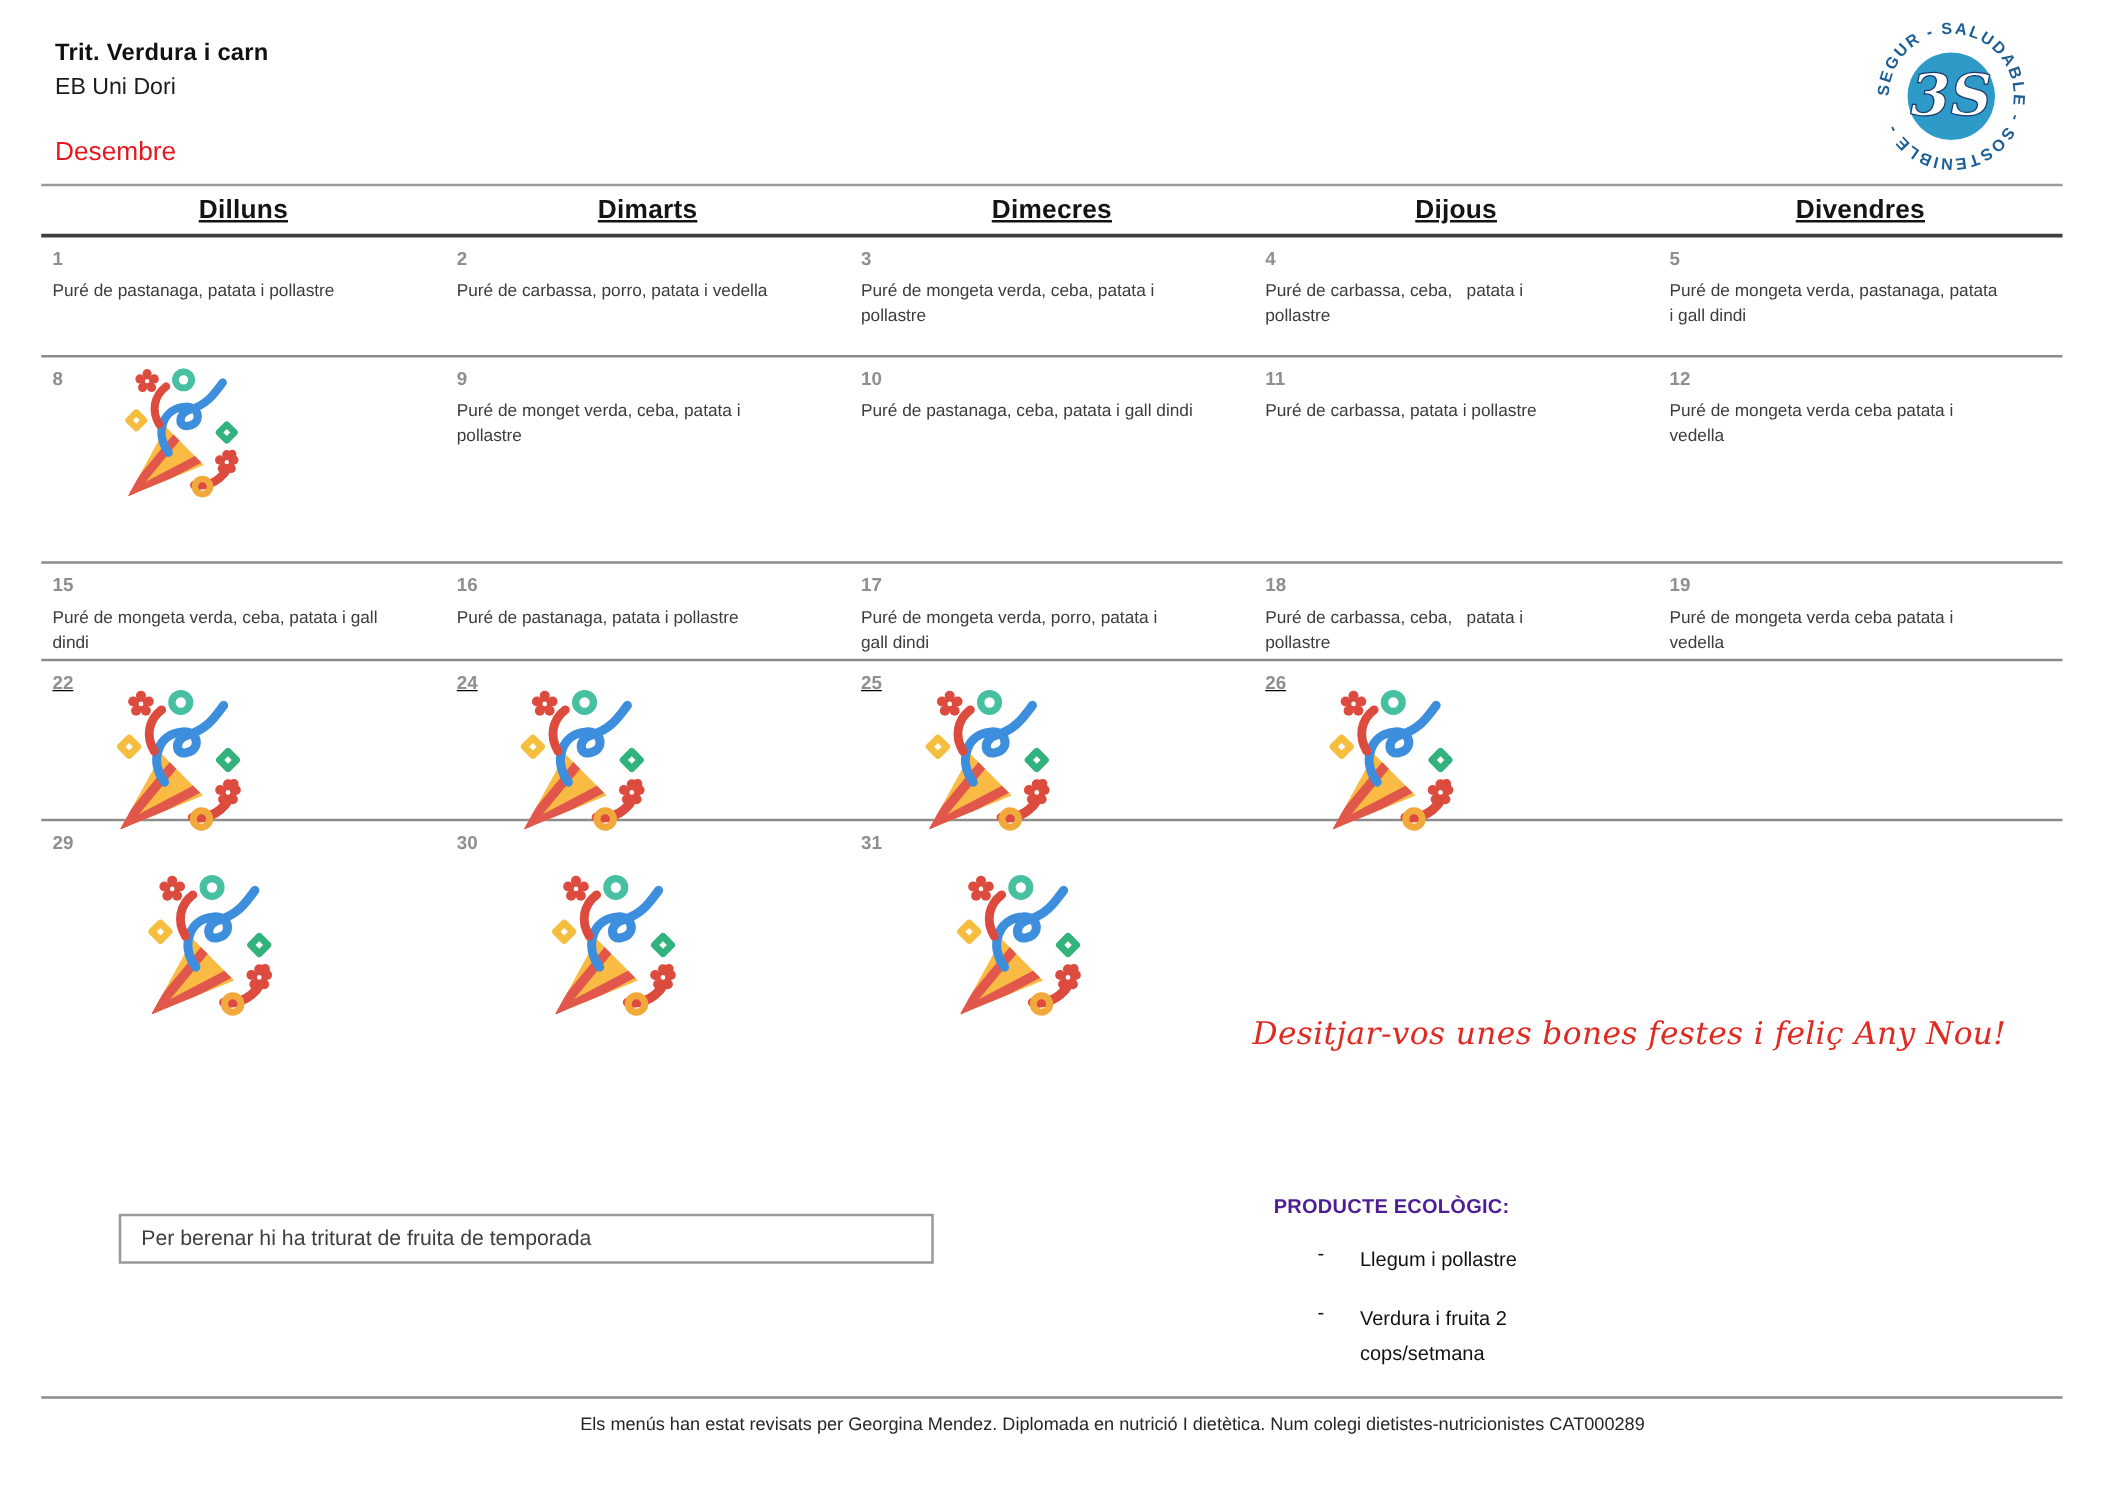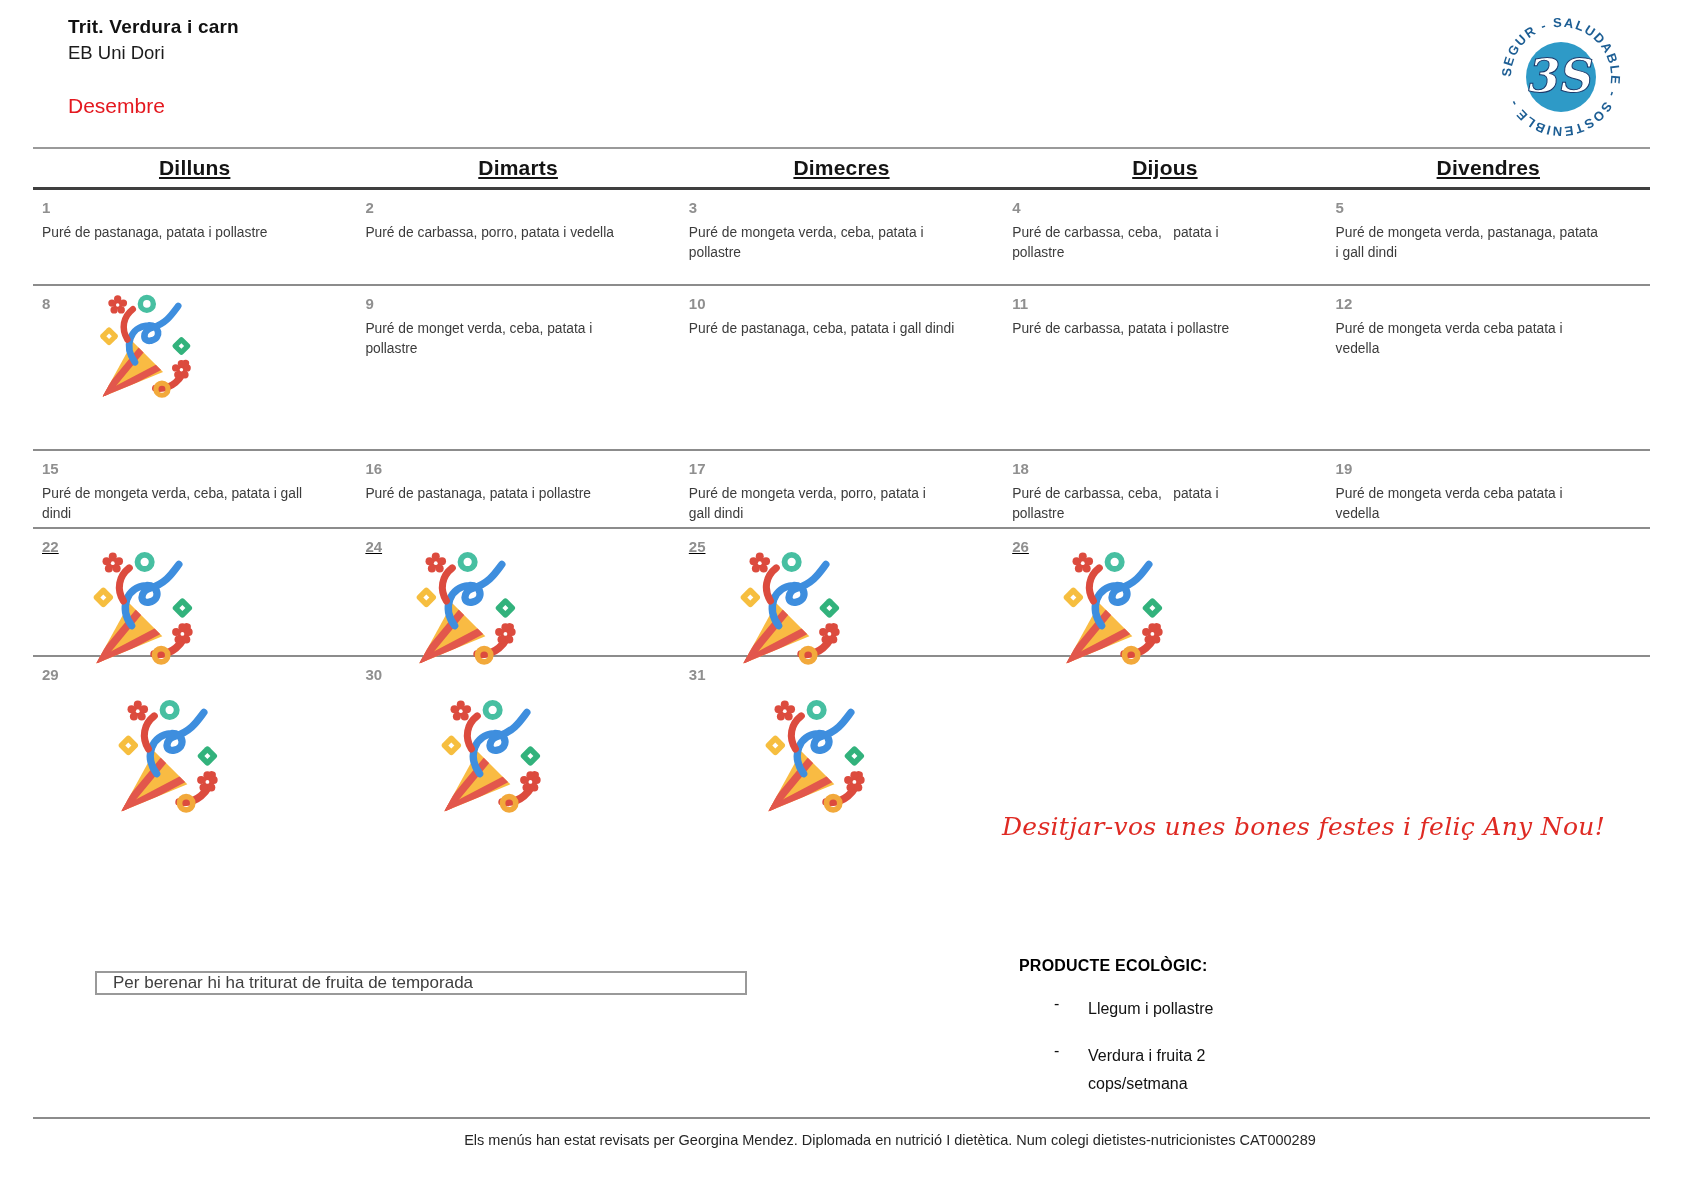--- a/index.html
+++ b/index.html
@@ -2,21 +2,21 @@
 <html><head>
 <meta charset="utf-8">
 <style>
   * { margin: 0; padding: 0; box-sizing: border-box; }
   html, body { width: 1683px; height: 1190px; background: #ffffff; overflow: hidden; }
   body { font-family: "Liberation Sans", "DejaVu Sans", sans-serif; position: relative; }
 
   .page { position: absolute; inset: 0; background: #fff; }
 
   
-  .hdr { position: absolute; left: 44px; top: 16px; margin-left: 24px; }
+  .hdr { position: absolute; left: 44px; top: 32px; }
   .hdr-title { font-size: 19px; font-weight: bold; color: #111; letter-spacing: 0.2px; }
   .hdr-sub   { font-size: 18.5px; color: #1c1c1c; margin-top: 4px; }
   .hdr-month { font-size: 21px; color: #e4181f; margin-top: 30px; }
 
   .logo { position: absolute; left: 1492px; top: 12px; }
 
   
   .calendar { position: absolute; left: 33px; top: 147px; width: 1617px; }
   .day-row { display: grid; grid-template-columns: repeat(5, 1fr); height: 43px;
              border-top: 2px solid #9a9a9a; border-bottom: 3px solid #3f3f3f; }
@@ -28,27 +28,27 @@
   .date-num { font-size: 15px; font-weight: bold; color: #8f8f8f; margin-bottom: 7px; }
   .menu-text { font-size: 13.8px; line-height: 1.42; color: #3c3c3c; white-space: pre-wrap; }
   .popper { position: absolute; }
 
   
   .greeting { position: absolute; left: 1002px; top: 812px; font-family: "DejaVu Serif", serif;
               font-style: italic; font-weight: normal; font-size: 25px; color: #df2a23;
               letter-spacing: 0.3px; white-space: nowrap; }
 
   
-  .note-box { position: absolute; left: 95px; top: 971px; width: 652px; height: 24px;
+  .note-box { position: absolute; left: 95px; top: 971px; width: 652px; height: 40px;
               border: 2px solid #999; display: flex; align-items: center; padding-left: 16px; }
   .note-box span { font-size: 17px; color: #3f3f3f; }
 
   
   .eco-head { position: absolute; left: 1019px; top: 957px; font-size: 16px; font-weight: bold;
-              color: #000000; letter-spacing: 0.2px; }
+              color: #4c1d95; letter-spacing: 0.2px; }
   .eco-list { position: absolute; left: 1054px; top: 995px; width: 280px; }
   .eco-item { display: flex; margin-bottom: 19px; }
   .eco-dash { font-size: 16px; color: #111; width: 34px; }
   .eco-text { font-size: 16px; color: #111; line-height: 1.75; white-space: pre-wrap; }
 
   
   .footer-line { position: absolute; left: 33px; top: 1117px; width: 1617px; height: 0;
                  border-top: 2.5px solid #8c8c8c; }
   .footer-text { position: absolute; left: 0; top: 1132px; width: 1780px; text-align: center;
                  font-size: 14.5px; color: #262626; }

